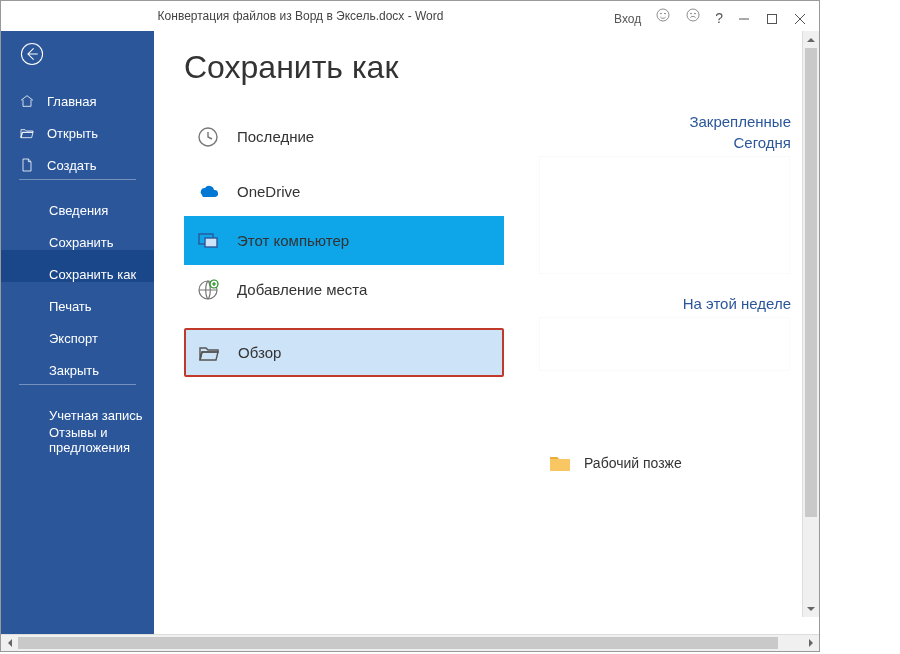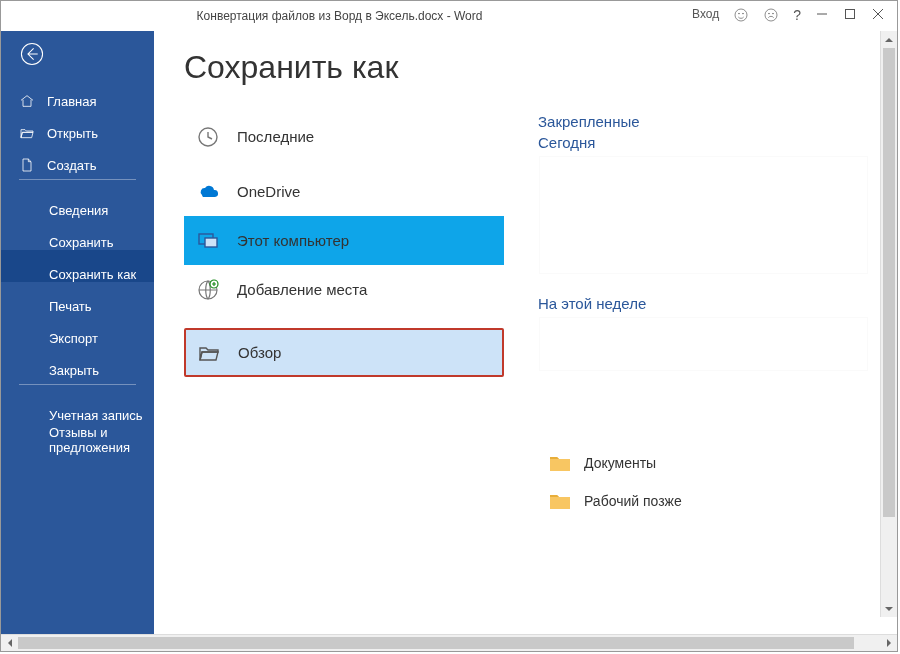--- a/index.html
+++ b/index.html
@@ -1,21 +1,21 @@
 <!DOCTYPE html>
 <html><head>
 <meta charset="utf-8">
 <style>
   * { box-sizing: border-box; margin: 0; padding: 0; font-family: "Segoe UI", Arial, sans-serif; }
   html, body { width: 900px; height: 654px; overflow: hidden; background:#fff; }
-  .frame { width: 898px; height: 652px; border:1px solid #999; position:relative; background:#fff; display:flex; flex-direction:column;}
+  .frame { width: 820px; height: 652px; border:1px solid #999; position:relative; background:#fff; display:flex; flex-direction:column;}
   
   .titlebar { height:30px; display:flex; align-items:center; justify-content:flex-end; font-size:12px; color:#555; padding:0 4px; }
   .titlebar .doc { flex:1; text-align:center; color:#444; font-size:12px;}
-  .titlebar .sys { display:flex; align-items:flex-start; gap:14px; padding-right:8px;}
+  .titlebar .sys { display:flex; align-items:flex-end; gap:14px; padding-right:8px;}
   .titlebar .sys span, .titlebar .login { color:#555; }
   .titlebar .login { margin-left:18px; }
   .winbtn { width:14px; height:14px; display:flex; align-items:center; justify-content:center;}
   .winbtn svg { width:12px; height:12px; stroke:#555; fill:none; stroke-width:1;}
   .face svg { width:16px; height:16px; stroke:#555; fill:none; stroke-width:1;}
 
   .body { flex:1; display:flex; min-height:0; }
   
   .sidebar { width:153px; background:#2B579A; color:#fff; font-size:13px; display:flex; flex-direction:column; overflow:hidden;}
   .back { height:46px; display:flex; align-items:center; padding-left:18px;}
@@ -30,21 +30,21 @@
   
   .main { flex:1; display:flex; position:relative; background:#fff; padding:0; }
   .main-inner { flex:1; display:flex; padding:18px 0 0 30px; min-width:0;}
   .col-left { width:320px; }
   h1.page-title { font-size:32px; font-weight:300; color:#333; margin-bottom:26px; font-family:"Segoe UI Light","Segoe UI",Arial;}
   .loc-item { height:49px; display:flex; align-items:center; gap:16px; padding-left:10px; font-size:15px; color:#333; cursor:pointer; border:1px solid transparent;}
   .loc-item.selected { background:#0ea5e9;}
   .loc-item.highlighted { background:#CDE3F8; border:2px solid #C0392B; border-radius:2px;}
   .loc-icon { width:26px; height:26px; display:flex; align-items:center; justify-content:center;}
   .loc-icon svg { width:24px; height:24px; }
-  .col-right { flex:1; padding-left:34px; padding-right:28px; padding-top:64px; font-size:13px; min-width:0;}
+  .col-right { flex:1; padding-left:34px; padding-right:28px; padding-top:64px; font-size:13px; min-width:0;text-align:right;}
   .section-head { color:#2B579A; font-size:15px; margin-bottom:4px; font-family:"Segoe UI",Arial;}
   .hint { color:#666; font-size:12px; line-height:1.35; margin-bottom:16px; max-width:320px;}
   .whitebox { border:1px solid transparent; background:#fff; box-shadow:0 0 0 1px rgba(0,0,0,0.02) inset; height:120px; margin-bottom:20px;}
   .whitebox.sm { height:56px; }
   .folder-row { height:34px; display:flex; align-items:center; gap:12px; margin-top:4px; font-size:14px; color:#333; padding-left:10px;}
   .folder-row svg { width:24px; height:20px; }
   
   .vscroll { position:absolute; right:0; top:0; bottom:17px; width:17px; background:#F0F0F0; border-left:1px solid #ddd; display:flex; flex-direction:column;}
   .vscroll .arrow { height:17px; display:flex; align-items:center; justify-content:center;}
   .vscroll .arrow svg { width:10px; height:10px; fill:#666;}
@@ -214,27 +214,20 @@
           <div class="section-head">Сегодня</div>
           <div class="whitebox"></div>
           <div class="section-head">На этой неделе</div>
           <div class="whitebox sm"></div>
           <div style="height:50px"></div>
           <div class="folder-row">
             <svg viewBox="0 0 24 20">
                 <path fill="#F8C662" d="M2 4h7l2 2h11v12H2z"></path>
                 <path fill="#E8AE3A" d="M2 4h7l2 2H2z"></path>
               </svg>
-            <span>Документы</span>
-          </div>
-          <div class="folder-row">
-            <svg viewBox="0 0 24 20">
-                <path fill="#F8C662" d="M2 4h7l2 2h11v12H2z"></path>
-                <path fill="#E8AE3A" d="M2 4h7l2 2H2z"></path>
-              </svg>
             <span>Рабочий позже</span>
           </div>
         </div>
       </div>
 
       <div class="vscroll">
         <div class="arrow">
             <svg viewBox="0 0 10 10">
               <path d="M1 7l4-4 4 4z"></path>
             </svg>

